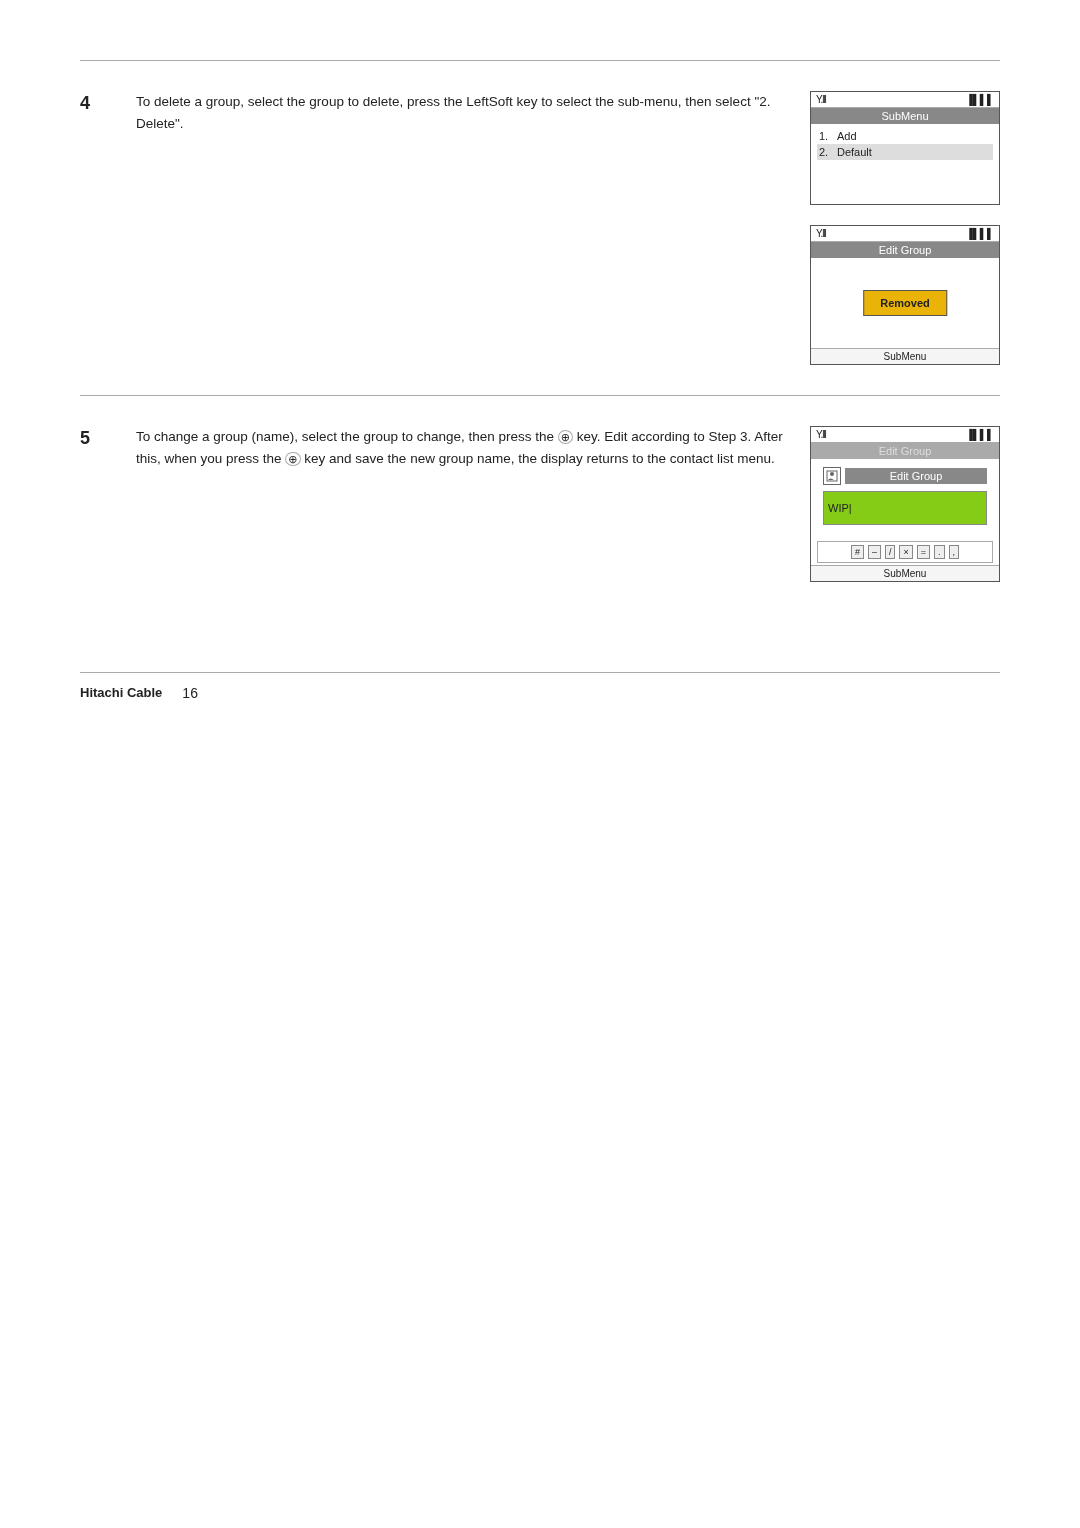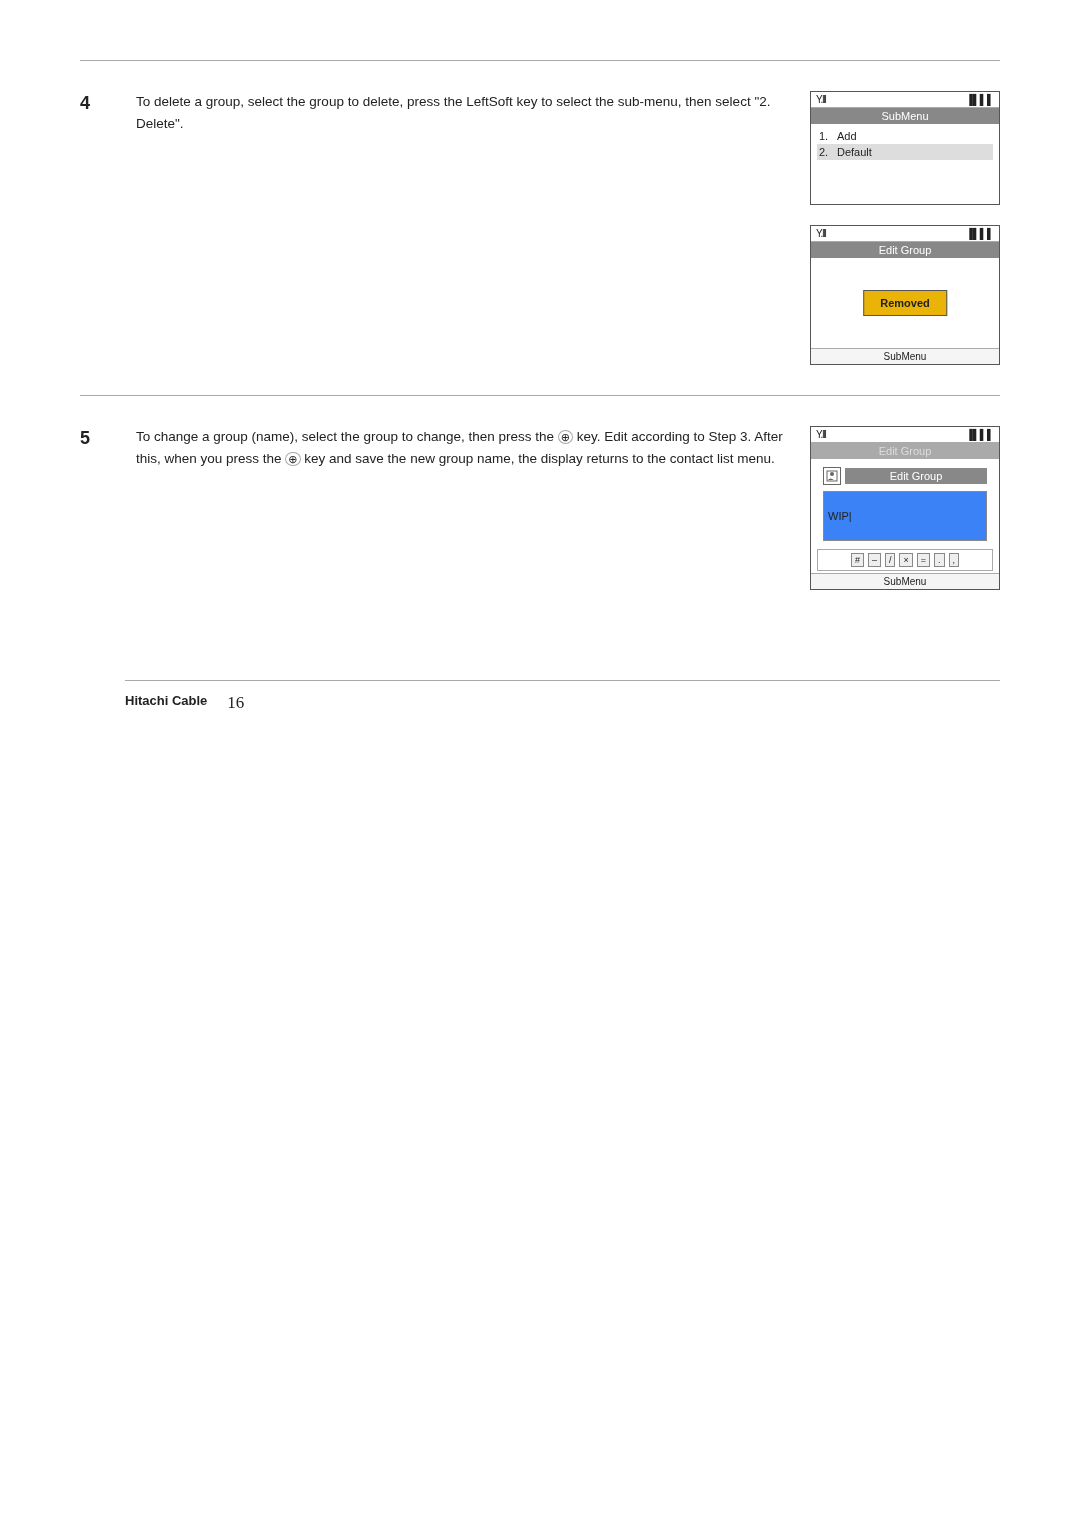--- a/index.html
+++ b/index.html
@@ -163,23 +163,23 @@
       border: 1px solid #666;
       display: flex;
       align-items: center;
       justify-content: center;
       font-size: 9px;
     }
 
     .input-field-box {
       flex: 1;
       border: 1px solid #888;
-      padding: 18px 4px;
-      font-size: 11px;
-      background: #3b82f6;
+      padding: 10px 4px;
+      font-size: 11px;
+      background: #84cc16;
     }
 
     .keyboard-row {
       display: flex;
       align-items: center;
       justify-content: center;
       padding: 3px 6px;
       border: 1px solid #aaa;
       margin: 2px 6px;
       font-size: 10px;
@@ -201,31 +201,29 @@
       font-size: 11px;
       padding: 2px 4px;
     }
 
     .footer-section {
       margin-top: 60px;
       border-top: 1px solid #aaa;
       padding-top: 12px;
       display: flex;
       gap: 20px;
-      margin-left: 45px;
     }
 
     .footer-brand {
       font-weight: bold;
       font-size: 13px;
     }
 
     .footer-page {
-      font-size: 17px;
-      font-family: Liberation Serif, serif;
+      font-size: 14px;
     }
   </style>
 </head>
 <body>
 
 <div class="page-content">
 
   <div class="step-row">
     <div class="step-number">4</div>
     <div class="step-text">

